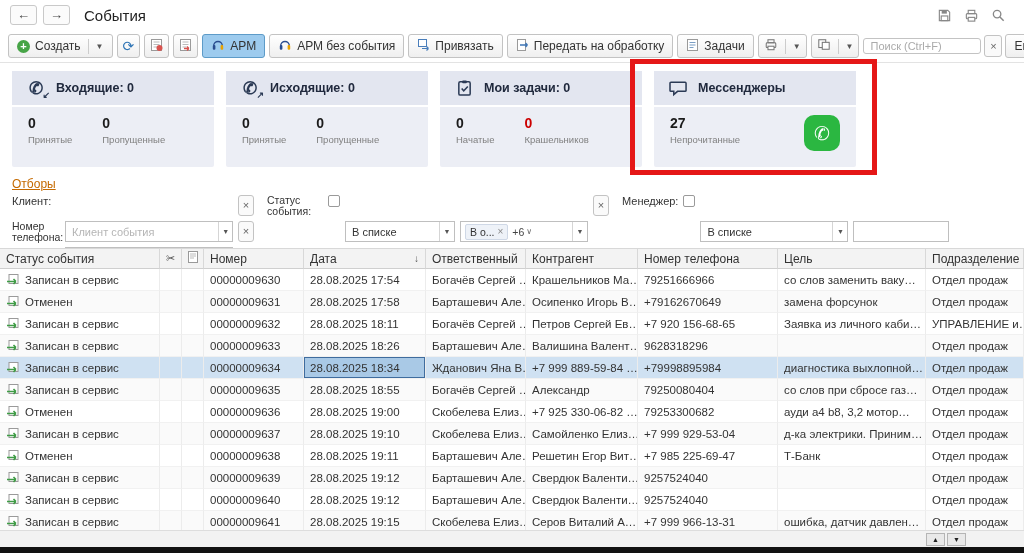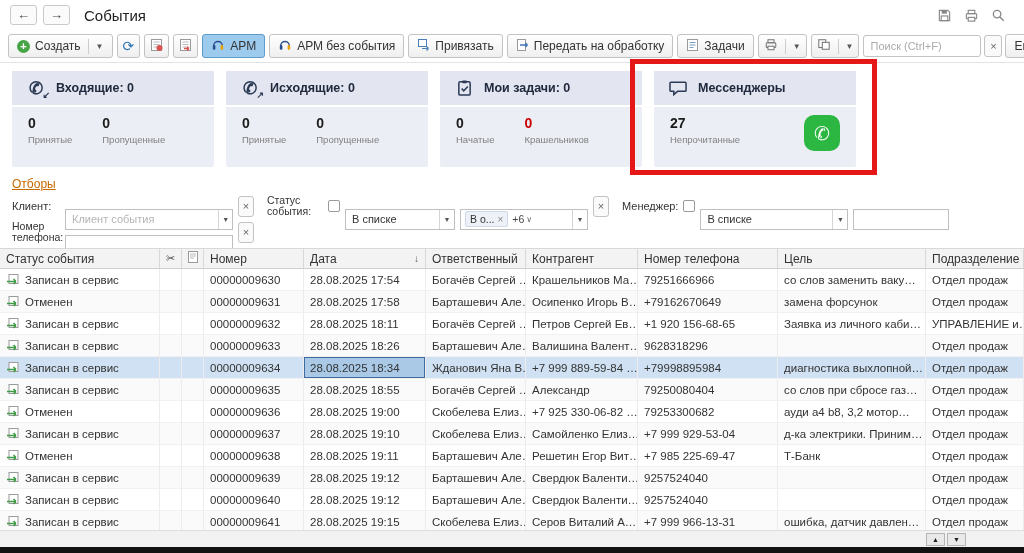--- a/index.html
+++ b/index.html
@@ -17,42 +17,42 @@
   
   .toolbar { height:33px; display:flex; align-items:center; gap:4px; padding:0 8px; border-bottom:1px solid #e3e3e3; }
   .tbtn { flex-shrink:0; display:inline-flex; align-items:center; gap:5px; height:24px; padding:0 8px; border:1px solid #c3c3c3; border-radius:3px; background:linear-gradient(#ffffff,#efefef); font-size:12px; color:#333; white-space:nowrap; cursor:pointer; }
   .tbtn.icon-only { padding:0 5px; }
   .tbtn .caret { font-size:8px; color:#555; }
   .tbtn .divider { width:1px; height:15px; background:#ccc; margin:0 2px; }
   .tbtn.active { background:#9dcbee; background:var(--arm-active); border-color:#5d9bc8;align-items:center; }
   .ico-plus { width:13px; height:13px; border-radius:50%; background:#47a447; color:#fff; font-weight:bold; font-size:11px; line-height:13px; text-align:center; }
   .ico-refresh { color:#2e74b5; font-size:14px; line-height:14px; }
   .search-group { margin-left:auto; display:flex; align-items:center; gap:3px; flex-shrink:1; }
-  .search-input { width:118px; height:22px; border:1px solid #c3c3c3; border-radius:3px; padding:0 6px; font-size:11px; color:#333; }
+  .search-input { width:118px; height:16px; border:1px solid #c3c3c3; border-radius:3px; padding:0 6px; font-size:11px; color:#333; }
   .search-input::placeholder { color:#aaa; }
   .xbtn { width:18px; height:22px; border:1px solid #c3c3c3; border-radius:3px; background:#fafafa; font-size:11px; color:#666; text-align:center; line-height:20px; cursor:pointer; flex-shrink:0; }
 
   
   .cards { display:flex; gap:12px; padding:8px 12px; }
   .card { width:202px; height:96px; background:#eceef5; border-radius:2px; flex-shrink:0; }
   .card-head { height:36px; display:flex; align-items:center; gap:10px; padding:0 14px; background:#e3e6f0; border-bottom:2px solid #fff; font-weight:bold; font-size:12.5px; color:#20293d; }
   .card-icon { position:relative; width:20px; height:20px; display:flex; align-items:center; justify-content:center; color:#2b3a55; }
   .card-icon .glyph { font-size:17px; line-height:17px; }
   .card-icon .dir { position:absolute; right:-4px; bottom:-2px; font-size:9px; font-weight:bold; }
   .card-body { display:flex; gap:30px; padding:8px 16px 0; align-items:flex-start; }
   .stat .v { font-weight:bold; font-size:14px; color:#1b1b1b; }
   .stat .v.red { color:var(--overdue-red); }
   .stat .l { font-size:9.5px; color:#808080; margin-top:3px; }
   .wa-badge { margin-left:auto; width:36px; height:36px; border-radius:10px; background:var(--whatsapp); color:#fff; display:flex; align-items:center; justify-content:center; font-size:19px; cursor:pointer; }
   .annotation { position:absolute; left:630px; top:59px; width:247px; height:116px; border:5px solid var(--annotation); pointer-events:none; z-index:6; }
 
   
   .filters { padding:2px 12px 0; }
   .filters-link { display:inline-block; color:var(--filters-link); text-decoration:underline; font-size:12px; cursor:pointer; }
-  .frow { display:flex; align-items:center; gap:5px; margin-top:4px; height:22px; }
+  .frow { display:flex; align-items:flex-start; gap:5px; margin-top:4px; height:22px; }
   .flabel { font-size:11px; color:#333; flex-shrink:0; }
   .flabel.wrap { width:56px; line-height:11px; font-size:10.5px; }
   .combo { display:flex; align-items:center; height:21px; border:1px solid #bfbfbf; background:#fff; flex-shrink:0;margin-top:26px; }
   .combo .ctext { padding:0 6px; font-size:11px; color:#333; flex:1; overflow:hidden; white-space:nowrap; }
   .combo input { border:none; outline:none; padding:0 6px; font-size:11px; width:100%; color:#333; }
   .combo input::placeholder { color:#b5b5b5; }
   .combo .dd { width:15px; align-self:stretch; border-left:1px solid #d5d5d5; font-size:7px; color:#555; display:flex; align-items:center; justify-content:center; cursor:pointer; }
   .cb { width:12px; height:12px; border:1px solid #9a9a9a; background:#fff; border-radius:2px; flex-shrink:0; cursor:pointer; }
   .xsm { width:16px; height:21px; line-height:19px; }
   .tag { display:inline-flex; align-items:center; gap:3px; background:#eef2f8; border:1px solid #cfd8e6; border-radius:2px; padding:0 4px; margin-left:4px; font-size:10.5px; height:16px; }
@@ -399,21 +399,21 @@
               </svg>
             </span>
         <span class="cell-text">Записан в сервис</span>
       </div>
       <div class="td c-cut"></div>
       <div class="td c-doc"></div>
       <div class="td c-number">00000009632</div>
       <div class="td c-date">28.08.2025 18:11</div>
       <div class="td c-resp">Богачёв Сергей …</div>
       <div class="td c-contr">Петров Сергей Ев…</div>
-      <div class="td c-phone">+1 920 156-68-65</div>
+      <div class="td c-phone">+7 920 156-68-65</div>
       <div class="td c-goal">Заявка из личного каби…</div>
       <div class="td c-dept">УПРАВЛЕНИЕ и…</div>
     </div>
         <div class="grid row">
       <div class="td c-status">
         <span class="row-icon">
               <svg width="14" height="12" viewBox="0 0 14 12">
                 <rect x="3" y="0.5" width="9" height="9" fill="#fff" stroke="#9a9a9a"></rect>
                 <path d="M1 7.5h9m0 0L7.5 5m2.5 2.5L7.5 10" stroke="#3f9c46" stroke-width="1.6" fill="none"></path>
               </svg>

